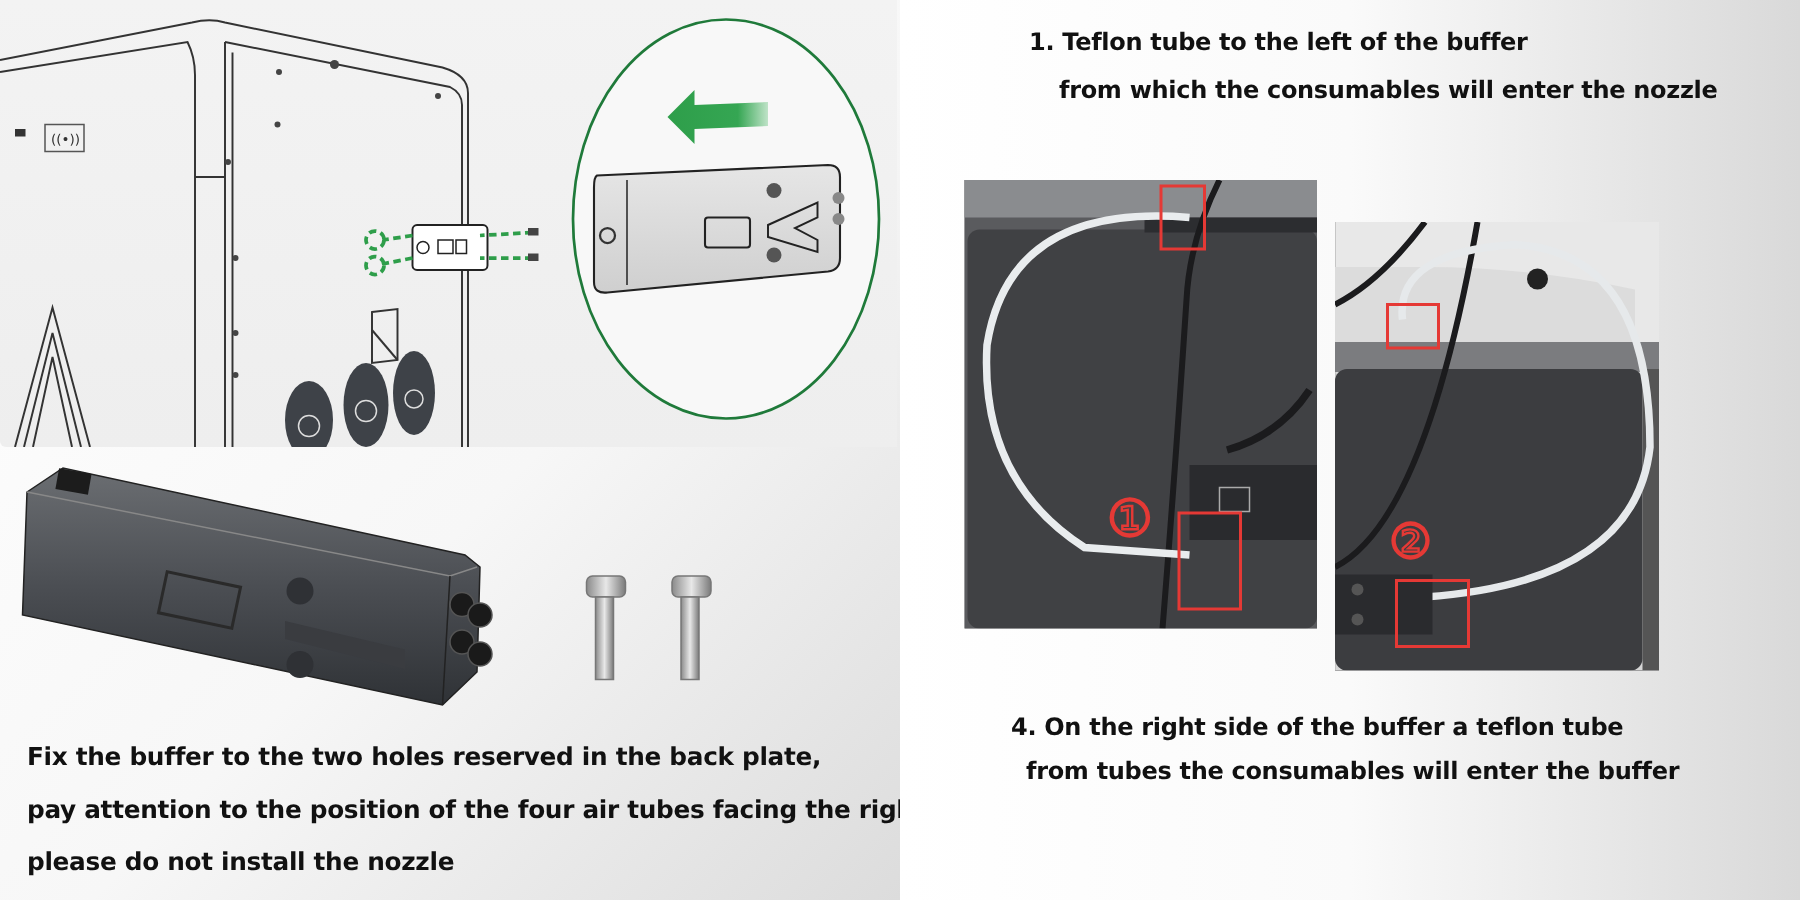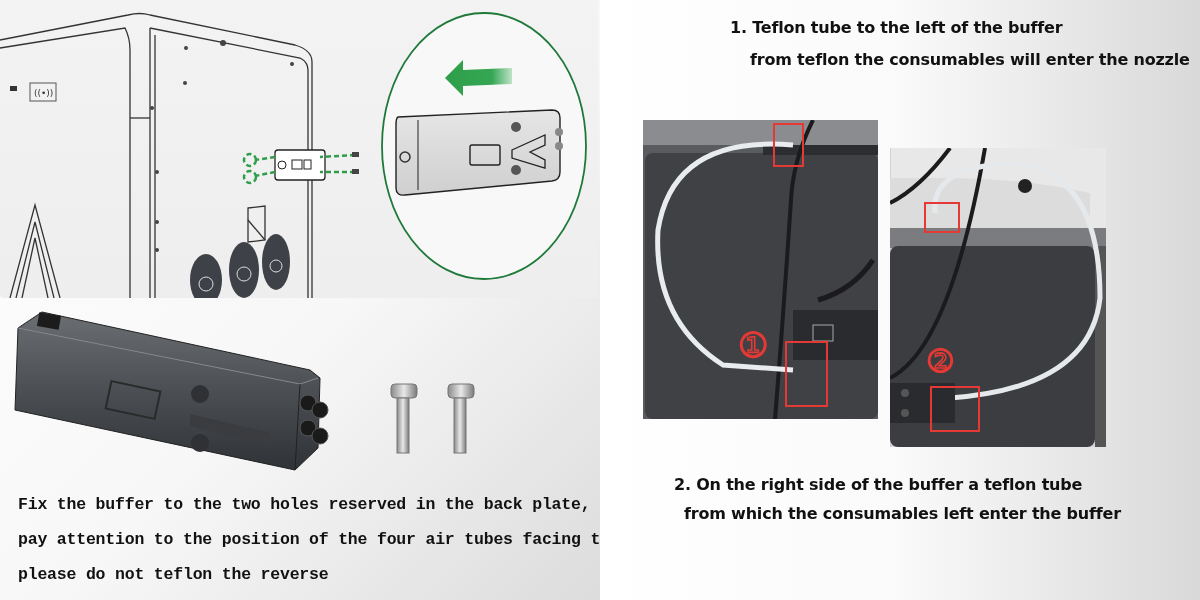--- a/index.html
+++ b/index.html
@@ -25,22 +25,22 @@
     border-bottom-left-radius: 4px;
   }
   .diagram-area svg { position: absolute; left: 0; top: 0; }
   .product-area { position: absolute; left: 0; top: 298px; width: 600px; height: 180px; }
   .product-area svg { position: absolute; left: 0; top: 0; }
   .caption {
     position: absolute; color: #111;
     font-family: "DejaVu Sans", sans-serif;
     font-weight: bold; letter-spacing: -0.2px;
   }
-  .caption-left { left: 18px; top: 487px; font-size: 16.5px; line-height: 35px; font-family: Liberation Mono, monospace; }
-  .caption-right-1 { left: 686px; top: 14px; font-size: 16px; line-height: 28px; margin-left: 44px; }
+  .caption-left { left: 18px; top: 487px; font-size: 16.5px; line-height: 35px; }
+  .caption-right-1 { left: 686px; top: 14px; font-size: 16px; line-height: 28px; }
   .caption-right-2 { left: 674px; top: 470px; font-size: 16px; line-height: 29px; }
   .line { display: block; white-space: nowrap; }
   .photo { position: absolute; overflow: hidden; }
   .photo-1 { left: 643px; top: 120px; width: 235px; height: 299px; background: #4a4a4c; }
   .photo-2 { left: 890px; top: 148px; width: 216px; height: 299px; background: #4a4a4c; }
   .photo svg { position: absolute; left: 0; top: 0; }
 </style>
 </head>
 <body>
 
@@ -175,29 +175,29 @@
       <g>
         <rect x="448" y="86" width="26" height="14" rx="4" fill="url(#sc)" stroke="#777"></rect>
         <rect x="454" y="100" width="12" height="55" fill="url(#sc)" stroke="#777"></rect>
       </g>
     </svg>
   </div>
 
   <div class="caption caption-left">
     <span class="line">Fix the buffer to the two holes reserved in the back plate,</span>
     <span class="line">pay attention to the position of the four air tubes facing the right;</span>
-    <span class="line">please do not teflon the reverse</span>
+    <span class="line">please do not install the nozzle</span>
   </div>
 </div>
 
 <div class="panel-right"></div>
 
 <div class="caption caption-right-1">
   <span class="line">1. Teflon tube to the left of the buffer</span>
-  <span class="line" style="padding-left:20px;margin-top:4px">from teflon the consumables will enter the nozzle</span>
+  <span class="line" style="padding-left:20px;margin-top:4px">from which the consumables will enter the nozzle</span>
 </div>
 
 <div class="photo photo-1">
   <svg width="235" height="299" viewBox="0 0 235 299">
     <rect x="0" y="0" width="235" height="299" fill="#5a5b5e"></rect>
     <rect x="0" y="0" width="235" height="25" fill="#8a8c8f"></rect>
     <rect x="2" y="33" width="233" height="266" rx="8" fill="#404144"></rect>
     <rect x="120" y="25" width="115" height="10" fill="#2c2d30"></rect>
 
     <path d="M170 0 Q150 40 148 80 Q140 200 132 299" fill="none" stroke="#1b1b1d" stroke-width="4"></path>
@@ -236,15 +236,15 @@
         <circle cx="15" cy="265" r="4"></circle>
       </g>
 
     <rect x="35" y="55" width="34" height="29" fill="none" stroke="#e53935" stroke-width="2"></rect>
     <rect x="41" y="239" width="48" height="44" fill="none" stroke="#e53935" stroke-width="2"></rect>
     <text x="36" y="224" font-size="32" fill="none" stroke="#e53935" stroke-width="1.6" font-family="DejaVu Sans, sans-serif">②</text>
   </svg>
 </div>
 
 <div class="caption caption-right-2">
-  <span class="line">2. On the right side of the buffer a teflon tube</span>
-  <span class="line" style="padding-left:10px">from which the consumables left enter the buffer</span>
+  <span class="line">4. On the right side of the buffer a teflon tube</span>
+  <span class="line" style="padding-left:10px">from tubes the consumables will enter the buffer</span>
 </div>
 
 </body></html>

